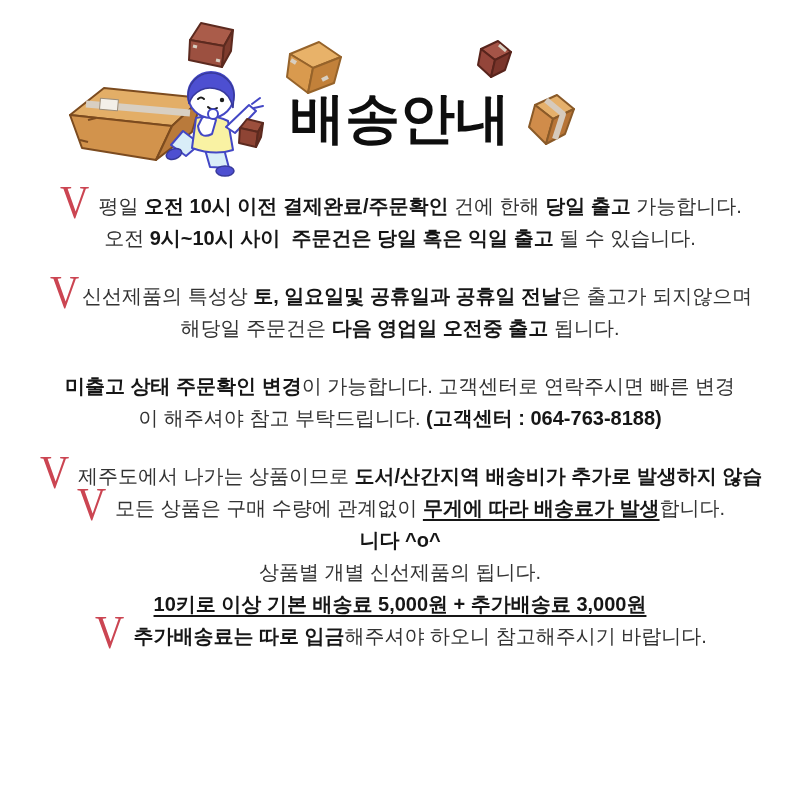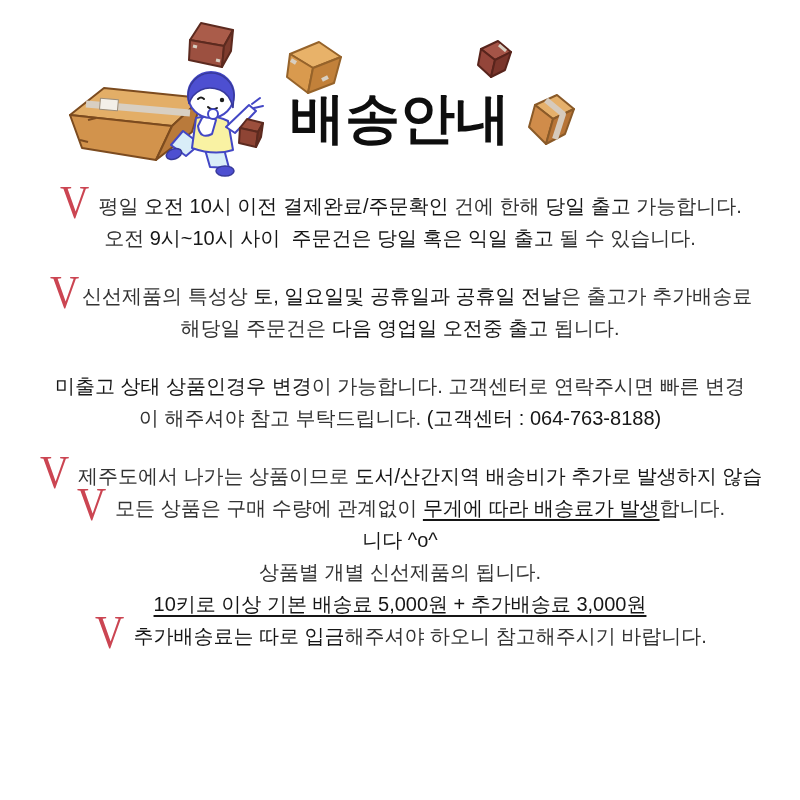--- a/index.html
+++ b/index.html
@@ -20,21 +20,21 @@
   }
 
   
   .notice-body { padding-top:4px; }
   .group { text-align:center; margin:0; }
   .group + .group { margin-top:26px; }
   .line {
     margin:0; font-size:20px; line-height:32px;
     color:#333333; white-space:pre-wrap;
   }
-  .line .b { font-weight:400; color:#161616; }
+  .line .b { font-weight:700; color:#161616; }
   .line .u { text-decoration:underline; text-decoration-thickness:2px; text-underline-offset:4px; }
   .check {
     font-family:"Liberation Serif","DejaVu Serif",serif;
     color:#cb4552;
     font-size:46px; font-weight:400;
     display:inline-block; line-height:20px;
     transform:scaleX(.88); transform-origin:center;
     vertical-align:-5px;
     margin-right:7px;
   }
@@ -124,25 +124,25 @@
 
     <h1 class="title">배송안내</h1>
   </div>
 
   <div class="notice-body">
       <div class="group">
         <p class="line"><span class="check">V</span><span class="">평일 </span><span class="b">오전 10시 이전 결제완료/주문확인</span><span class=""> 건에 한해 </span><span class="b">당일 출고</span><span class=""> 가능합니다.</span></p>
         <p class="line"><span class="">오전 </span><span class="b">9시~10시 사이  주문건은 당일 혹은 익일 출고</span><span class=""> 될 수 있습니다.</span></p>
       </div>
       <div class="group">
-        <p class="line"><span class="check tight">V</span><span class="">신선제품의 특성상 </span><span class="b">토, 일요일및 공휴일과 공휴일 전날</span><span class="">은 출고가 추가배송료</span></p>
+        <p class="line"><span class="check tight">V</span><span class="">신선제품의 특성상 </span><span class="b">토, 일요일및 공휴일과 공휴일 전날</span><span class="">은 출고가 되지않으며</span></p>
         <p class="line"><span class="">해당일 주문건은 </span><span class="b">다음 영업일 오전중 출고</span><span class=""> 됩니다.</span></p>
       </div>
       <div class="group">
-        <p class="line"><span class="b">미출고 상태 상품인경우 변경</span><span class="">이 가능합니다. 고객센터로 연락주시면 빠른 변경</span></p>
+        <p class="line"><span class="b">미출고 상태 주문확인 변경</span><span class="">이 가능합니다. 고객센터로 연락주시면 빠른 변경</span></p>
         <p class="line"><span class="">이 해주셔야 참고 부탁드립니다. </span><span class="b">(고객센터 : 064-763-8188)</span></p>
       </div>
       <div class="group">
         <p class="line"><span class="check">V</span><span class="">제주도에서 나가는 상품이므로 </span><span class="b">도서/산간지역 배송비가 추가로 발생하지 않습</span></p>
         <p class="line"><span class="check">V</span><span class="">모든 상품은 구매 수량에 관계없이 </span><span class="b u">무게에 따라 배송료가 발생</span><span class="">합니다.</span></p>
         <p class="line"><span class="b">니다 ^o^</span></p>
         <p class="line"><span class="">상품별 개별 신선제품의 됩니다.</span></p>
         <p class="line"><span class="b u">10키로 이상 기본 배송료 5,000원 + 추가배송료 3,000원</span></p>
         <p class="line"><span class="check">V</span><span class="b">추가배송료는 따로 입금</span><span class="">해주셔야 하오니 참고해주시기 바랍니다.</span></p>
       </div>

